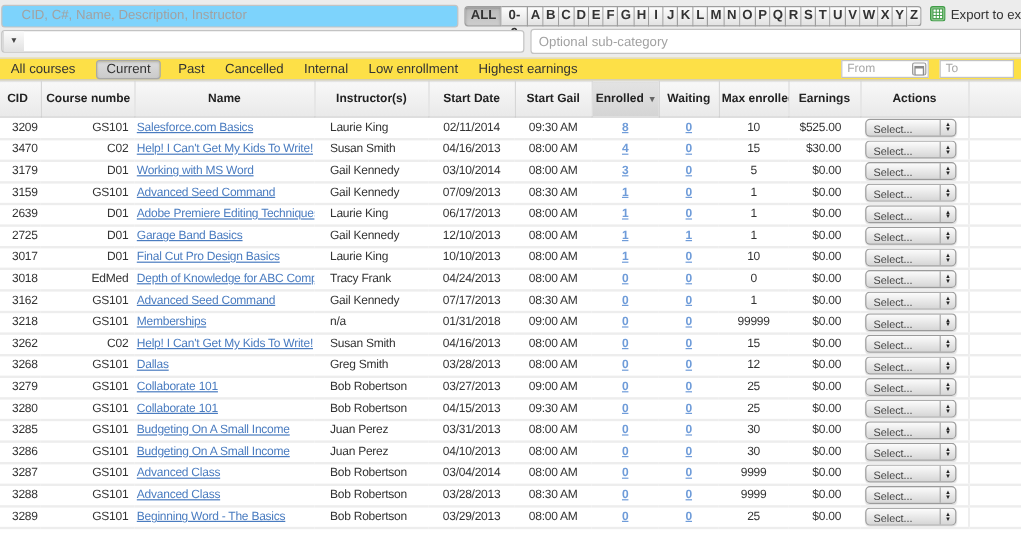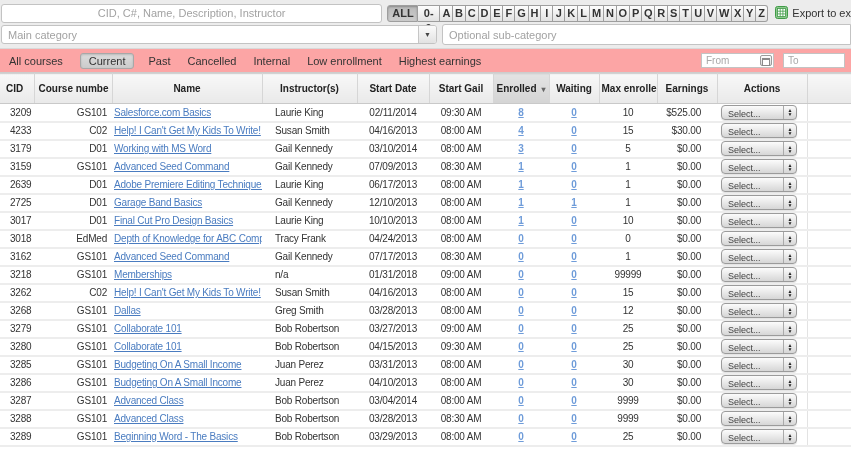--- a/index.html
+++ b/index.html
@@ -10,21 +10,21 @@
     color: #333;
     position: relative;
   }
 
   
   .top-area { background: #ececec; padding: 2px 0 0 0; }
   .search-row { display: flex; align-items: center; height: 22px; padding-left: 1px; }
   .search-input {
     width: 436px; height: 19px; border: 1px solid #c3c3c3; border-radius: 3px;
     font-family: "Liberation Sans", sans-serif; font-size: 11px; color: #555;
-    padding: 0 16px; outline: none; background: #ffffff; text-align: center;
+    padding: 0 16px; outline: none; background: #7dd3fc;
   }
   .search-input::placeholder { color: #a2a2a2; }
 
   .alpha-strip { display: flex; margin-left: 5px; }
   .alpha-btn {
     height: 17px; border: 1px solid #9e9e9e; border-left: none;
     background: linear-gradient(#fdfdfd, #e2e2e2);
     font-family: "Liberation Sans", sans-serif;
     font-size: 11px; font-weight: bold; color: #333;
     padding: 0 2px; min-width: 12px; cursor: pointer; line-height: 15px;
@@ -56,21 +56,21 @@
   }
   .optional-input {
     flex: 1; height: 21px; border: 1px solid #c3c3c3; border-radius: 3px 0 0 3px;
     font-family: "Liberation Sans", sans-serif; font-size: 11px; padding: 0 6px;
     outline: none; background: #fff; color: #555;
   }
   .optional-input::placeholder { color: #a2a2a2; }
 
   
   .tab-row {
-    height: 25px; background: #fca5a5;
+    height: 19px; background: #fde047;
     border-top: 1px solid #d9d9d9; border-bottom: 1px solid #cdcdcd;
     display: flex; align-items: center; padding: 0 6px 0 9px;
   }
   .tab { font-size: 11px; color: #333; margin-right: 17px; cursor: pointer; white-space: nowrap; }
   .tab.selected {
     background: linear-gradient(#dcdcdc, #cbcbcb);
     border: 1px solid #a8a8a8; border-radius: 3px;
     padding: 1px 8px; margin-right: 14px;
     box-shadow: inset 0 1px 2px rgba(0,0,0,.15);
   }
@@ -187,21 +187,20 @@
           <line x1="5.2" y1="2.5" x2="5.2" y2="10.5" stroke="#3f9c46" stroke-width="0.8"></line>
           <line x1="7.9" y1="2.5" x2="7.9" y2="10.5" stroke="#3f9c46" stroke-width="0.8"></line>
         </svg>
       </span>
       <span>Export to ex</span>
     </button>
   </div>
 
   <div class="category-row">
     <div class="combo combo-main">
-      <span class="combo-text">Main category</span>
       <span class="combo-arrow">▼</span>
     </div>
     <input class="optional-input" type="text" placeholder="Optional sub-category" style="">
   </div>
 </div>
 
 <div class="tab-row">
 
   <span class="tab">All courses</span>
     <span class="tab selected">Current</span>
@@ -274,21 +273,21 @@
         <span class="sel-arrows">
           <span>▲</span>
               <span>▼</span>
         </span>
       </button>
     </td>
     <td></td>
   </tr>
 
   <tr>
-    <td>4233</td>
+    <td>3470</td>
     <td>C02</td>
     <td>
       <a class="name-link">Help! I Can't Get My Kids To Write!</a>
     </td>
     <td>Susan Smith</td>
     <td>04/16/2013</td>
     <td>08:00 AM</td>
     <td>
       <a class="num-link">4</a>
     </td>

